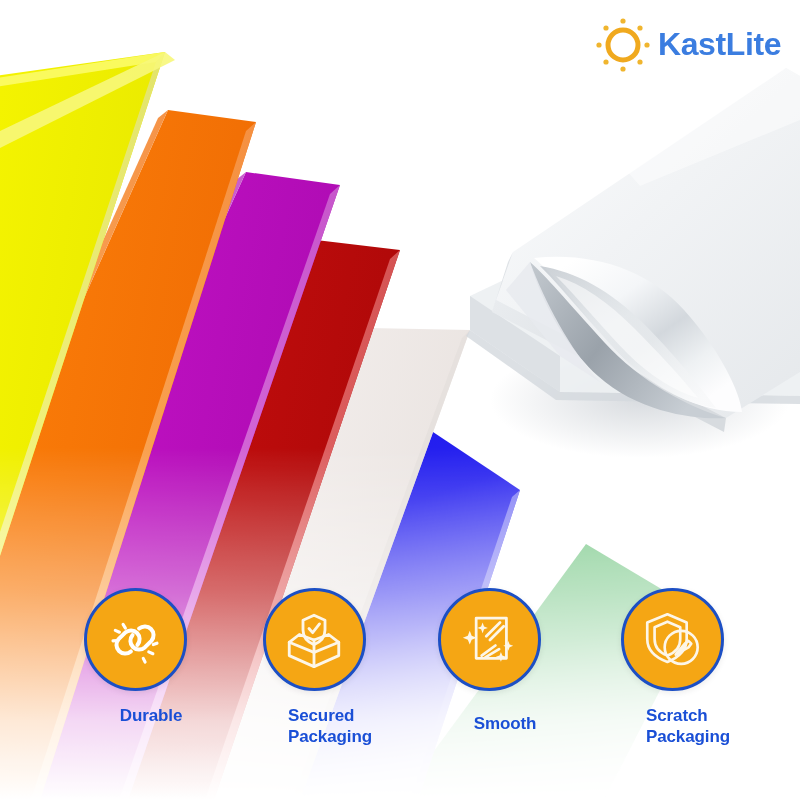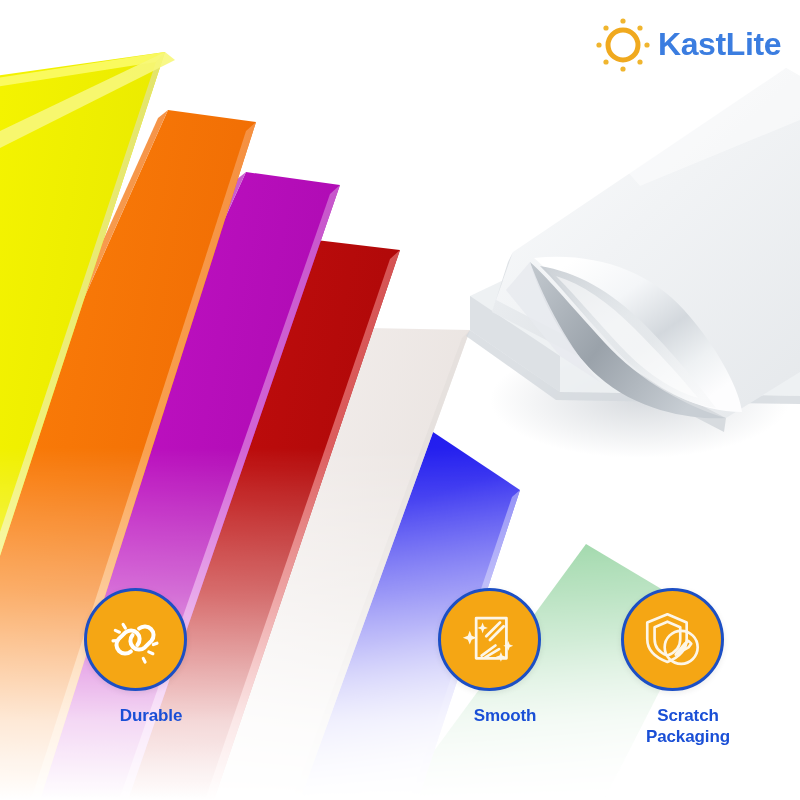--- a/index.html
+++ b/index.html
@@ -105,33 +105,32 @@
     background: #f5a614;
     border: 3.5px solid #1c4fc4;
     display: flex;
     align-items: center;
     justify-content: center;
     box-shadow: 0 2px 6px rgba(0,0,0,0.08);
   }
   .feature .badge svg { display: block; }
   .feature .flabel {
     margin-top: 14px;
-    text-align: center;
     color: #1a4fd6;
     font-size: 17px;
     font-weight: 700;
     line-height: 1.24;
     letter-spacing: -0.1px;
     white-space: pre-line;
     padding-left: 32px;
   }
 
   #feature-0 { left: 60px; }
   #feature-1 { left: 239px; }
-  #feature-2 { left: 414px; }
+  #feature-2 { left: 414px; gap: 8px; }
   #feature-3 { left: 597px; }
 </style>
 </head>
 <body>
 
 <div id="stage">
 
   <svg id="sheet-fan" viewBox="0 0 800 800" width="800" height="800">
     <defs>
 
@@ -370,20 +369,39 @@
             <line x1="12" y1="37" x2="16.5" y2="36.5"></line>
             <line x1="51" y1="49" x2="55.5" y2="51"></line>
             <line x1="45" y1="56" x2="47" y2="60"></line>
             <line x1="56" y1="41" x2="60" y2="39.5"></line>
           </g>
         </svg>
       </div>
       <div class="flabel">Durable</div>
     </div>
 
+    <div class="feature" id="feature-1">
+      <div class="badge">
+        <svg viewBox="0 0 72 72" width="66" height="66" aria-hidden="true">
+          <g fill="none" stroke="#fdf6e8" stroke-width="3.1" stroke-linecap="round" stroke-linejoin="round">
+
+            <path d="M36,9 L48,14.5 V25 c0,8.5 -6,13.5 -12,16 c-6,-2.5 -12,-7.5 -12,-16 V14.5 Z"></path>
+            <polyline points="30.5,23.5 34.5,28 42,18.5"></polyline>
+
+            <path d="M36,36 L20,30 L9,38.5 L36,49.5 L63,38.5 L52,30 L36,36"></path>
+
+            <path d="M9,38.5 V53 L36,65 V49.5"></path>
+            <path d="M63,38.5 V53 L36,65"></path>
+            <path d="M36,36 V49.5"></path>
+          </g>
+        </svg>
+      </div>
+      <div class="flabel">Secured
+Packaging</div>
+    </div>
 
     <div class="feature" id="feature-2">
       <div class="badge">
         <svg viewBox="0 0 72 72" width="66" height="66" aria-hidden="true">
           <g fill="none" stroke="#fdf6e8" stroke-width="3" stroke-linejoin="round">
             <rect x="22" y="12" width="33" height="44"></rect>
           </g>
           <g fill="none" stroke="#fdf6e8" stroke-width="3" stroke-linecap="round">
             <line x1="48" y1="17" x2="33" y2="32"></line>
             <line x1="52" y1="21" x2="37" y2="36"></line>

